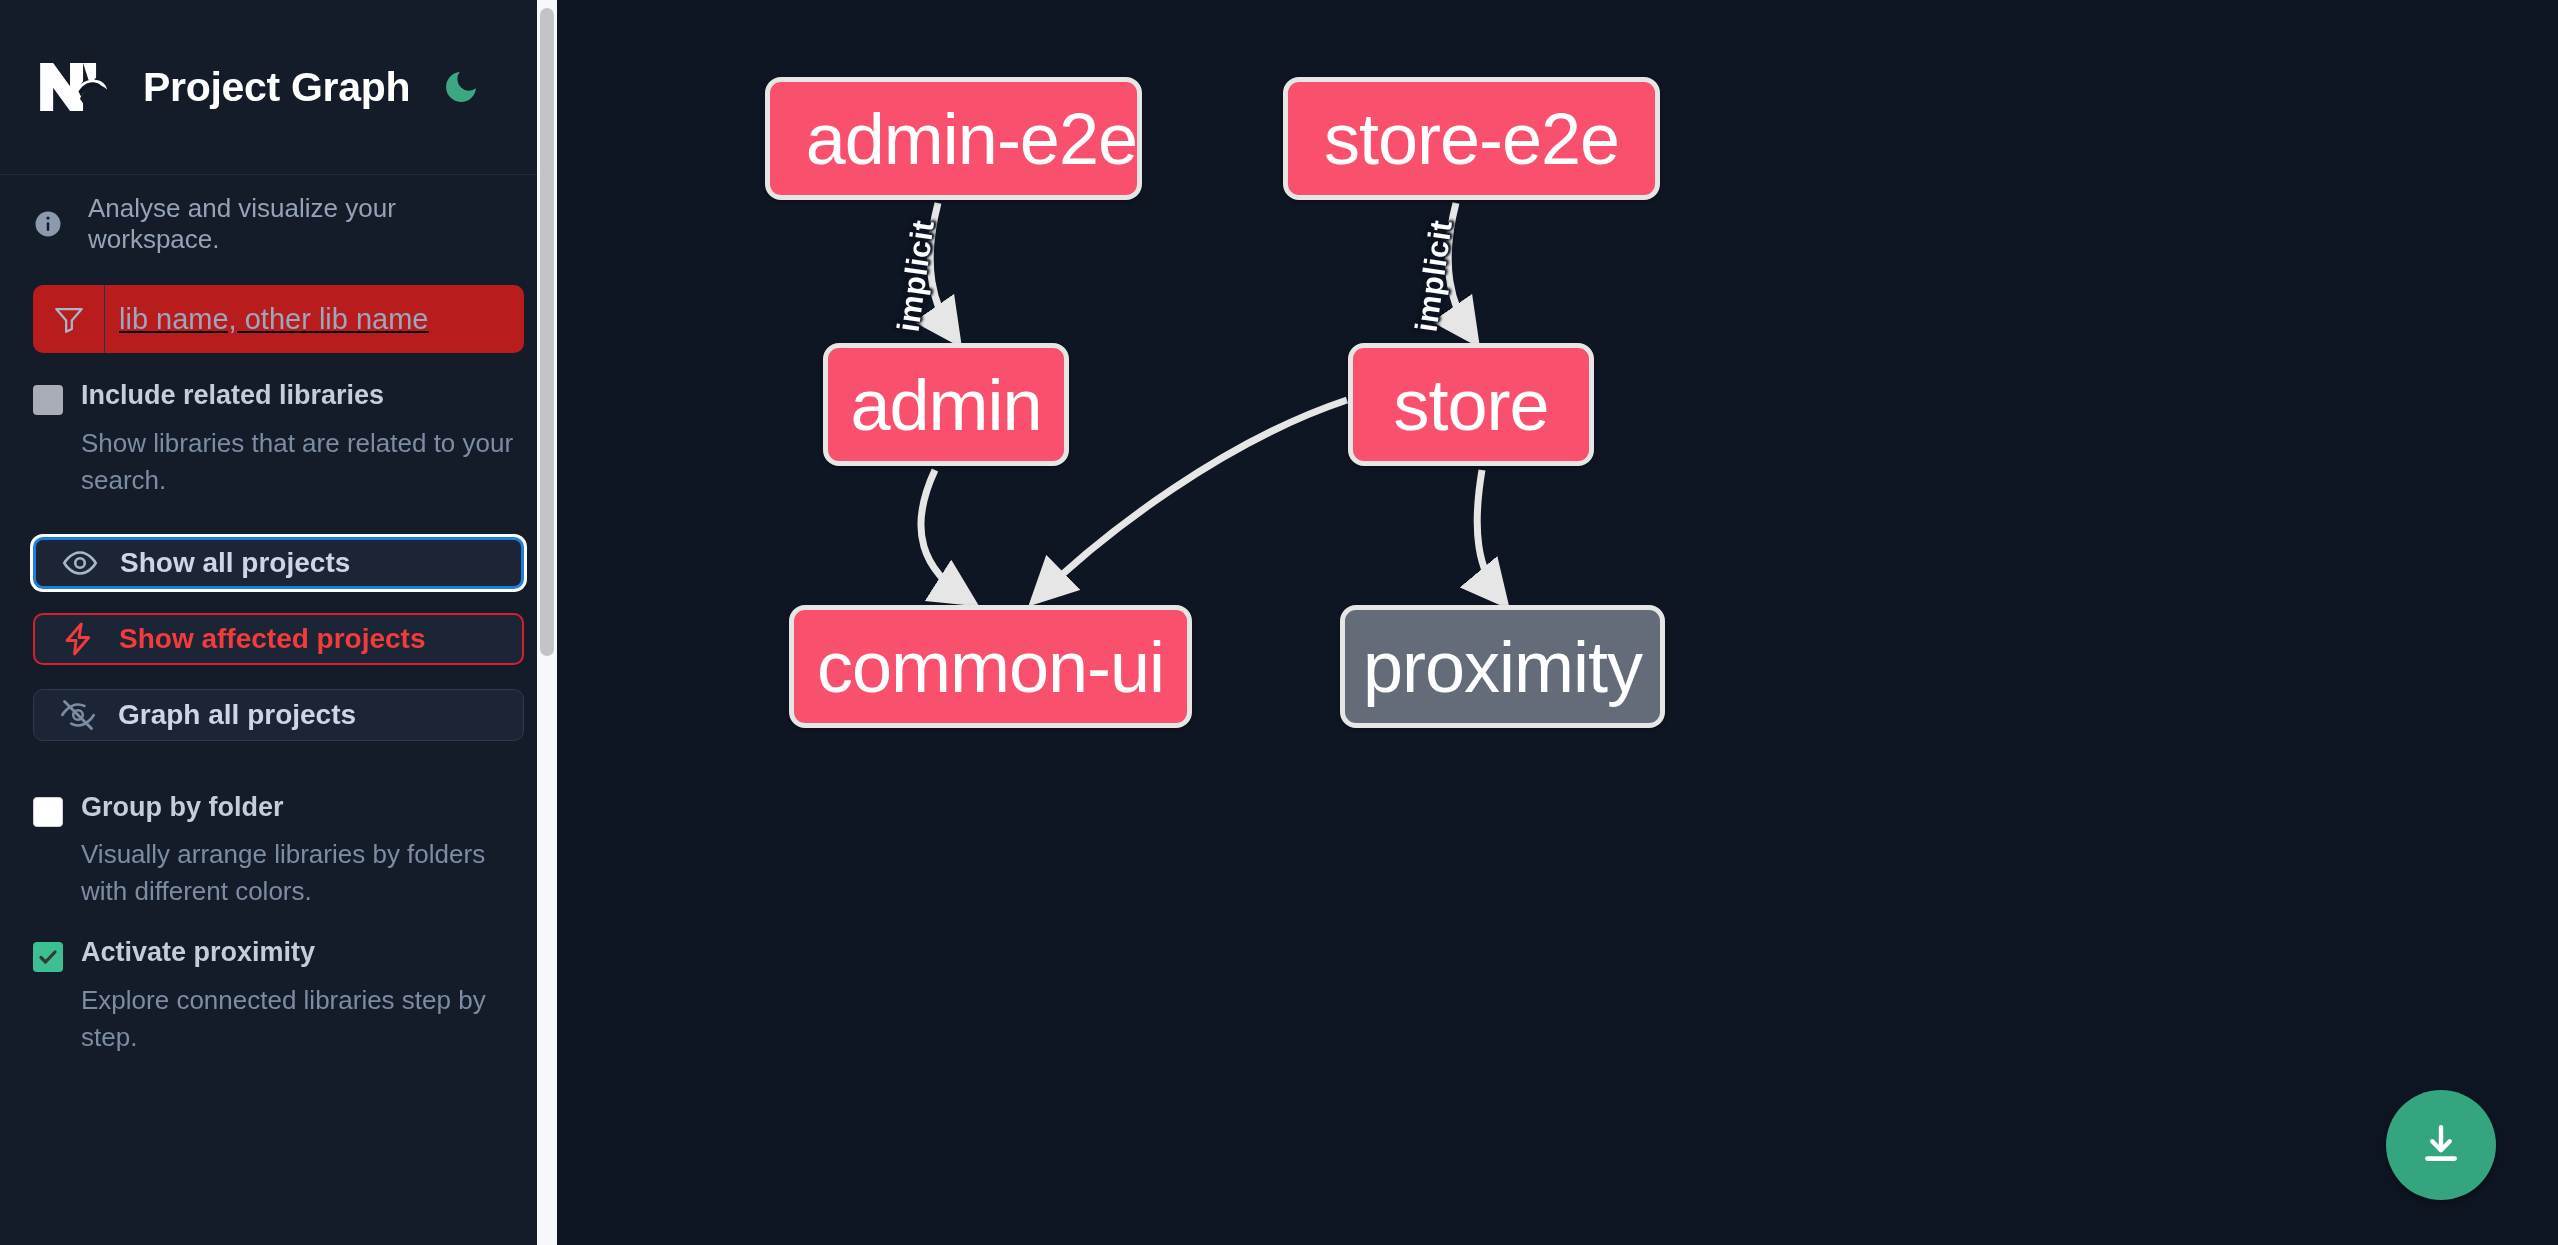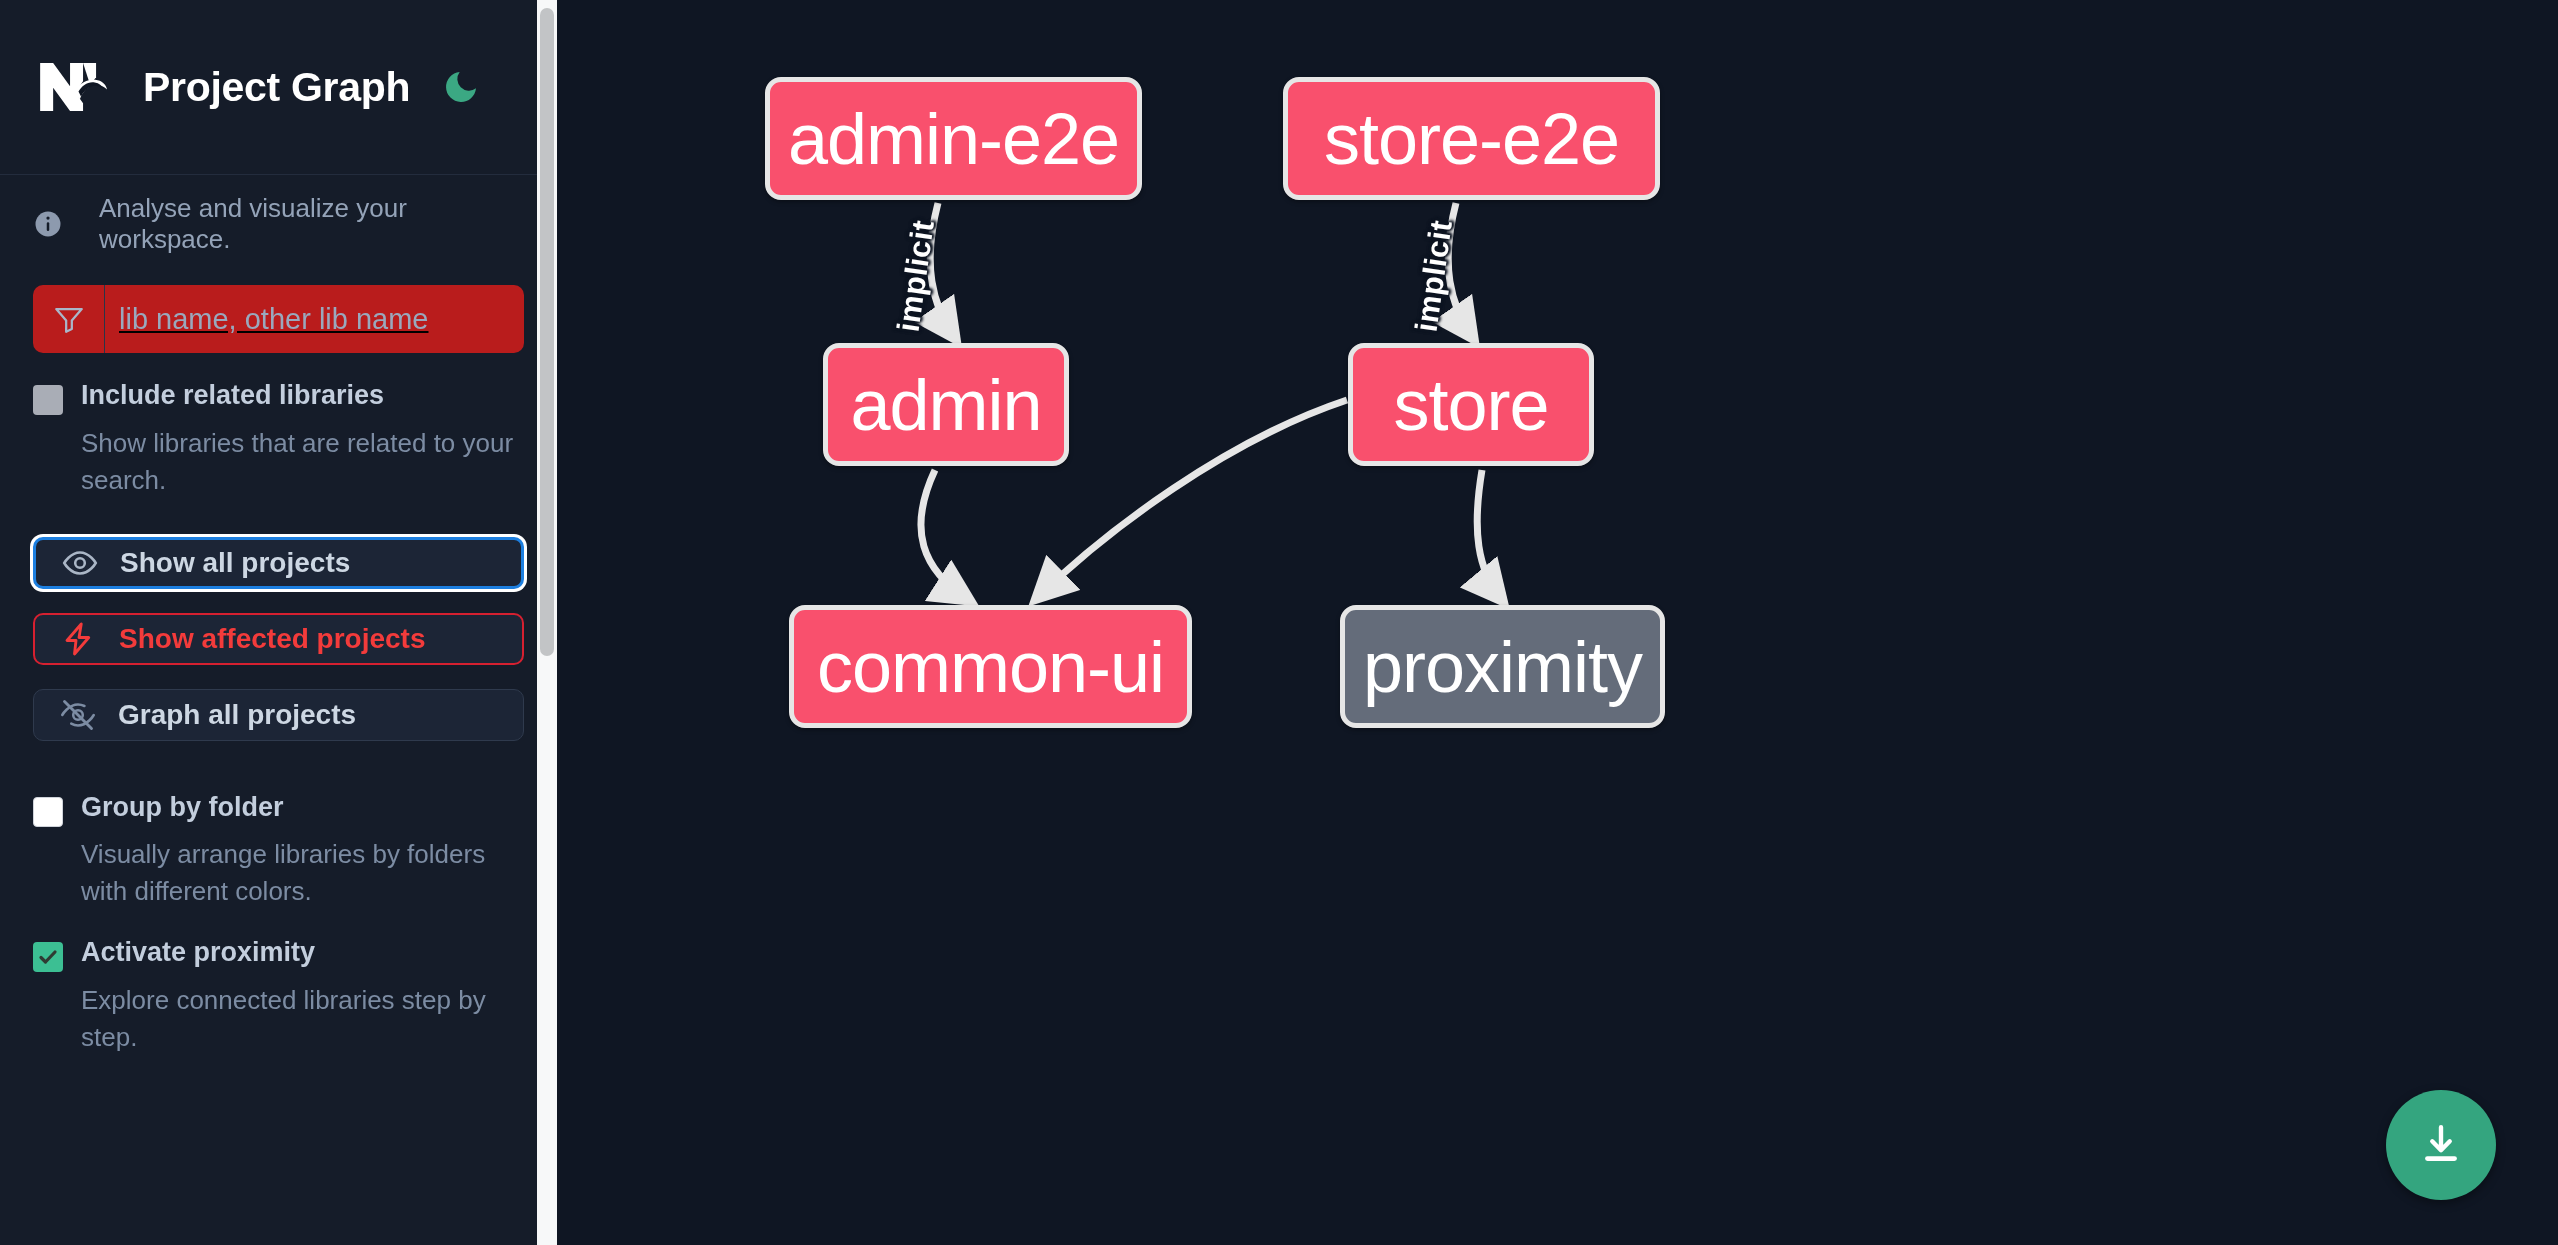--- a/index.html
+++ b/index.html
@@ -39,21 +39,21 @@
   }
 
   
   #info-row {
     display: flex; align-items: center;
     padding: 0 33px;
     height: 98px;
   }
   #info-row .info-icon { width: 30px; height: 30px; flex: none; }
   #info-row .info-text {
-    margin-left: 36px;
+    margin-left: 25px;
     font-size: 26px; color: #94a3b8;
     line-height: 1.2;
   }
 
   
   #filter-wrap {
     margin: 12px 33px 0 33px;
     height: 68px;
     background: #b91c1c;
     border-radius: 10px;
@@ -320,21 +320,21 @@
         <path d="M 879 203 C 863 265 873 305 896 338"></path>
 
         <path d="M 358 470 C 330 530 345 570 392 600"></path>
 
         <path d="M 770 400 C 650 440 530 530 460 598"></path>
 
         <path d="M 905 470 C 895 530 900 570 925 600"></path>
       </g>
     </svg>
 
-    <div class="node pink" style="left:188px; top:77px; width:377px; height:123px;">
+    <div class="node pink" style="left:188px; top:77px; width:377px; height:123px;justify-content:flex-end;">
       <span class="nlabel">admin-e2e</span>
     </div>
 
     <div class="node pink" style="left:706px; top:77px; width:377px; height:123px;">
       <span class="nlabel">store-e2e</span>
     </div>
 
     <div class="node pink" style="left:246px; top:343px; width:246px; height:123px;">
       <span class="nlabel">admin</span>
     </div>

